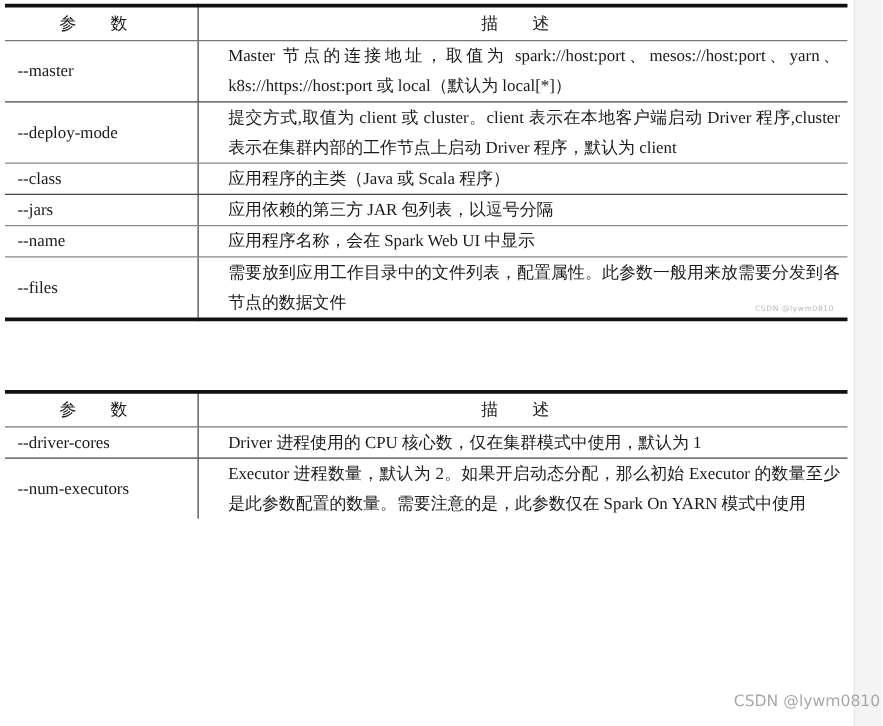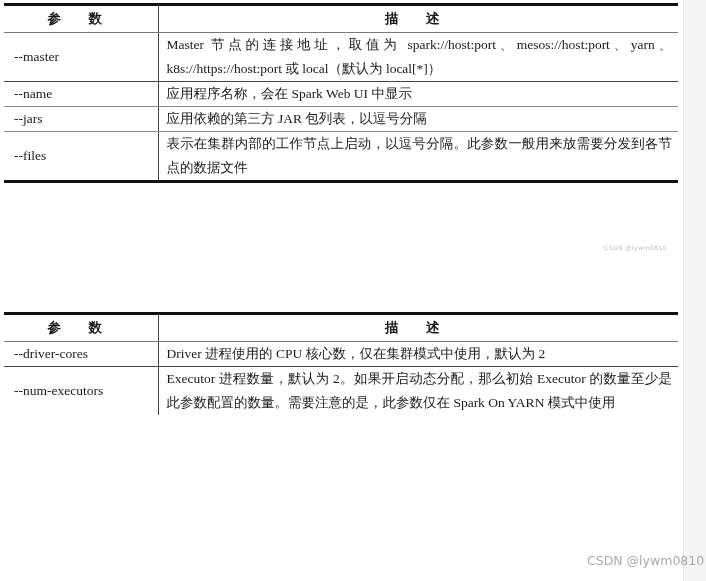--- a/index.html
+++ b/index.html
@@ -34,37 +34,37 @@
     }
     table.params col.c1 { width: 154px; }
     table.params col.c2 { width: 520px; }
     table.params th, table.params td {
       padding: 0 6px;
       vertical-align: middle;
       border-bottom: 1px solid #444;
       line-height: 24px;
     }
     table.params th {
-      font-weight: bold;
+      font-weight: normal;
       font-size: 13.5px;
       letter-spacing: 12px;
       text-align: center;
       height: 26px;
       border-bottom: 1.5px solid #777;
     }
     table.params td.p, table.params th.p {
       border-right: 1px solid #444;
     }
     table.params td.p {
       padding-left: 10px;
       white-space: nowrap;
       margin-top: 20px;
     }
     table.params td.d {
-      padding-left: 8px;
+      padding-left: 24px;
       text-align: justify;
       margin-left: 44px;
     }
     table.t1 { top: 3px; border-top: 3px solid #111; border-bottom: 3px solid #111; }
     table.t2 { top: 312px; border-top: 3px solid #111; }
     tr.single td { height: 24px; }
     tr.double td { height: 47px; }
     tr.gray td { border-bottom-color: #888; }
     .wm-small {
       position: absolute;
@@ -99,52 +99,60 @@
     <tr>
       <th class="p">参 数</th>
       <th>描 述</th>
     </tr>
   </thead>
   <tbody>
     <tr class="double">
       <td class="p">--master</td>
       <td class="d">Master 节点的连接地址，取值为 spark://host:port、mesos://host:port、yarn、k8s://https://host:port 或 local（默认为 local[*]）</td>
     </tr>
-    <tr class="single gray">
-      <td class="p">--name</td>
-      <td class="d">应用程序名称，会在 Spark Web UI 中显示</td>
+    <tr class="double gray">
+      <td class="p">--deploy-mode</td>
+      <td class="d">提交方式,取值为 client 或 cluster。client 表示在本地客户端启动 Driver 程序,cluster 表示在集群内部的工作节点上启动 Driver 程序，默认为 client</td>
+    </tr>
+    <tr class="single">
+      <td class="p">--class</td>
+      <td class="d">应用程序的主类（Java 或 Scala 程序）</td>
     </tr>
     <tr class="single gray">
       <td class="p">--jars</td>
       <td class="d">应用依赖的第三方 JAR 包列表，以逗号分隔</td>
     </tr>
+    <tr class="single gray">
+      <td class="p">--name</td>
+      <td class="d">应用程序名称，会在 Spark Web UI 中显示</td>
+    </tr>
     <tr class="double">
       <td class="p" style="border-bottom:none">--files</td>
-      <td class="d" style="border-bottom:none">表示在集群内部的工作节点上启动，以逗号分隔。此参数一般用来放需要分发到各节点的数据文件</td>
+      <td class="d" style="border-bottom:none">需要放到应用工作目录中的文件列表，配置属性。此参数一般用来放需要分发到各节点的数据文件</td>
     </tr>
   </tbody>
 </table>
 
 <div class="wm-small">CSDN @lywm0810</div>
 
 <table class="params t2">
   <colgroup>
       <col class="c1">
       <col class="c2">
     </colgroup>
   <thead>
     <tr>
       <th class="p">参 数</th>
       <th>描 述</th>
     </tr>
   </thead>
   <tbody>
     <tr class="single">
       <td class="p">--driver-cores</td>
-      <td class="d">Driver 进程使用的 CPU 核心数，仅在集群模式中使用，默认为 2</td>
+      <td class="d">Driver 进程使用的 CPU 核心数，仅在集群模式中使用，默认为 1</td>
     </tr>
     <tr class="double">
       <td class="p" style="border-bottom:none">--num-executors</td>
       <td class="d" style="border-bottom:none">Executor 进程数量，默认为 2。如果开启动态分配，那么初始 Executor 的数量至少是此参数配置的数量。需要注意的是，此参数仅在 Spark On YARN 模式中使用</td>
     </tr>
   </tbody>
 </table>
 
 <div class="wm-csdn">CSDN @lywm0810</div>
 

